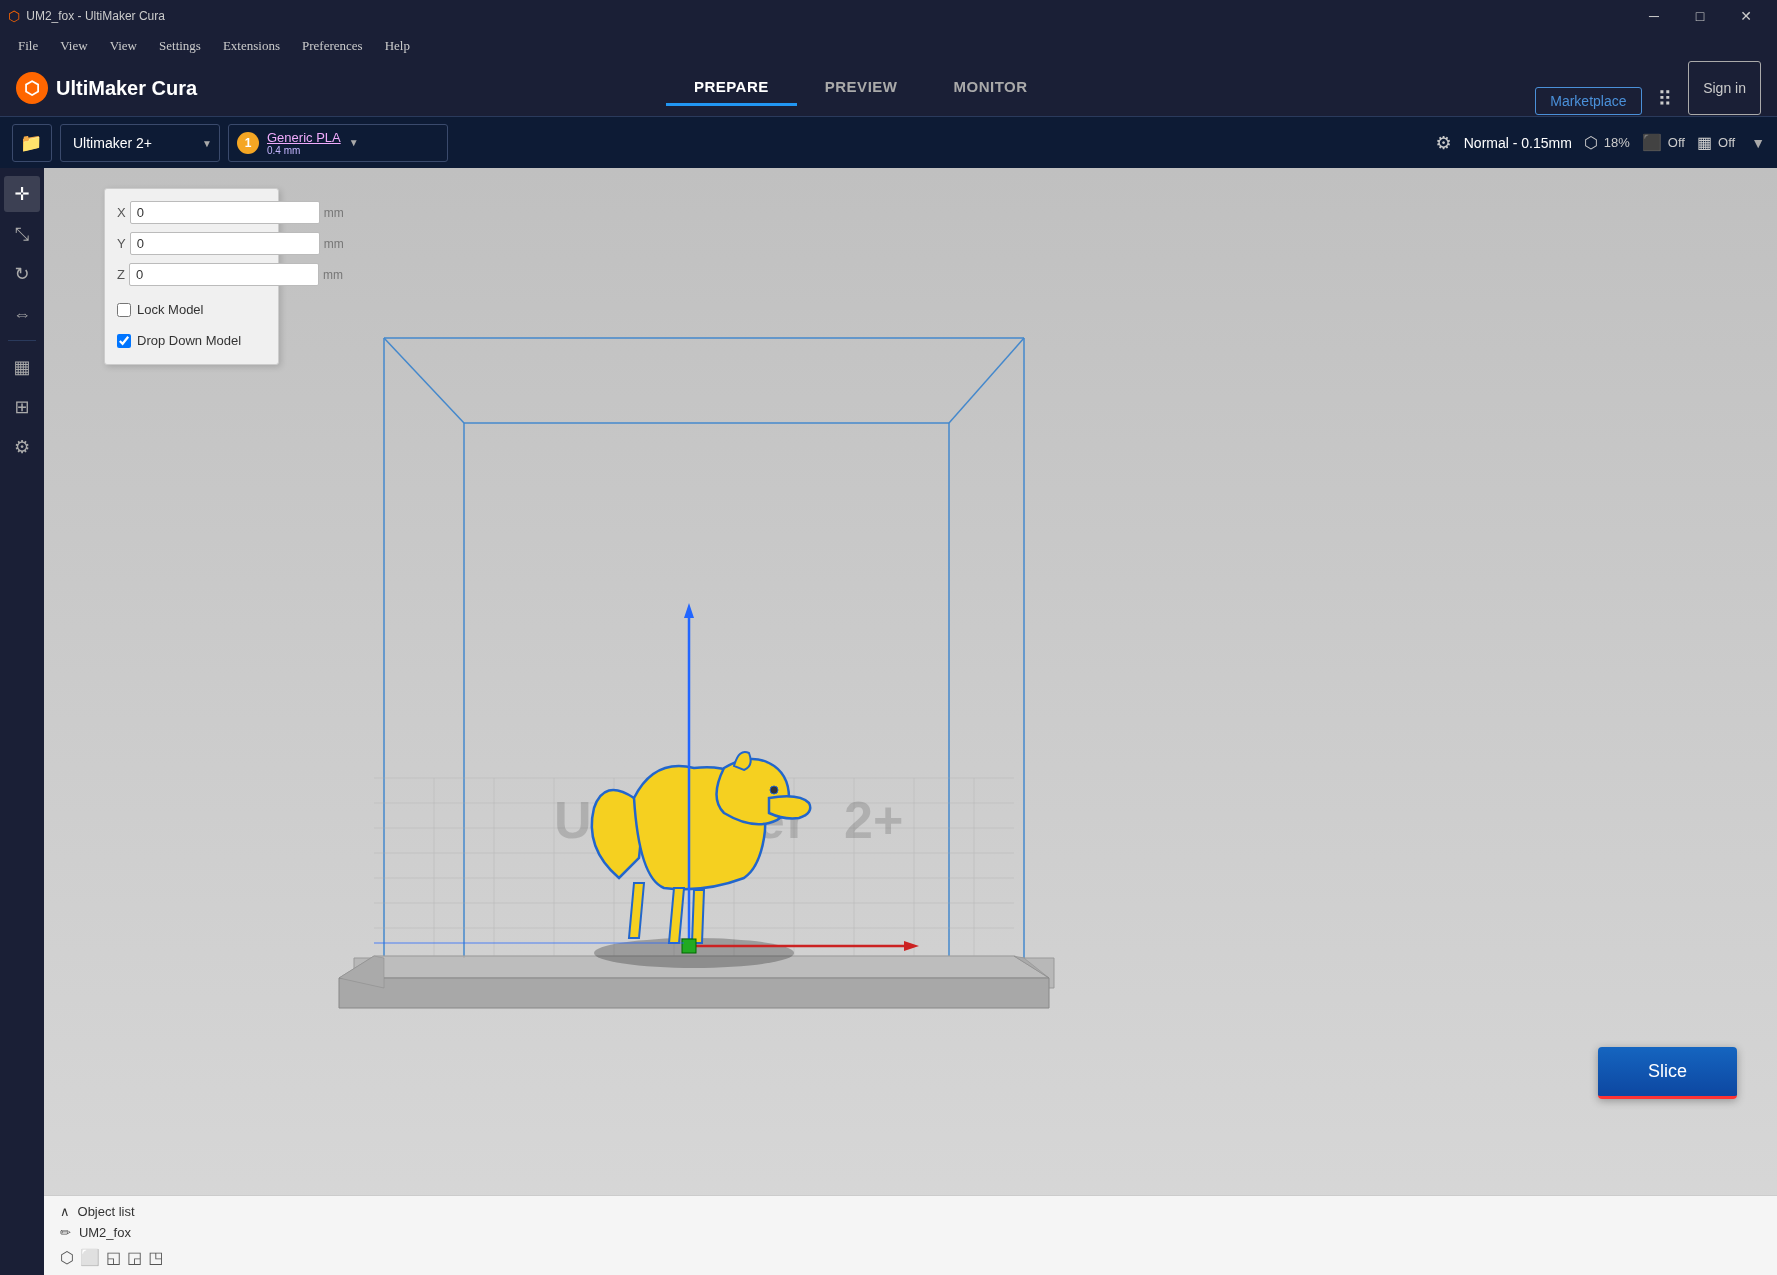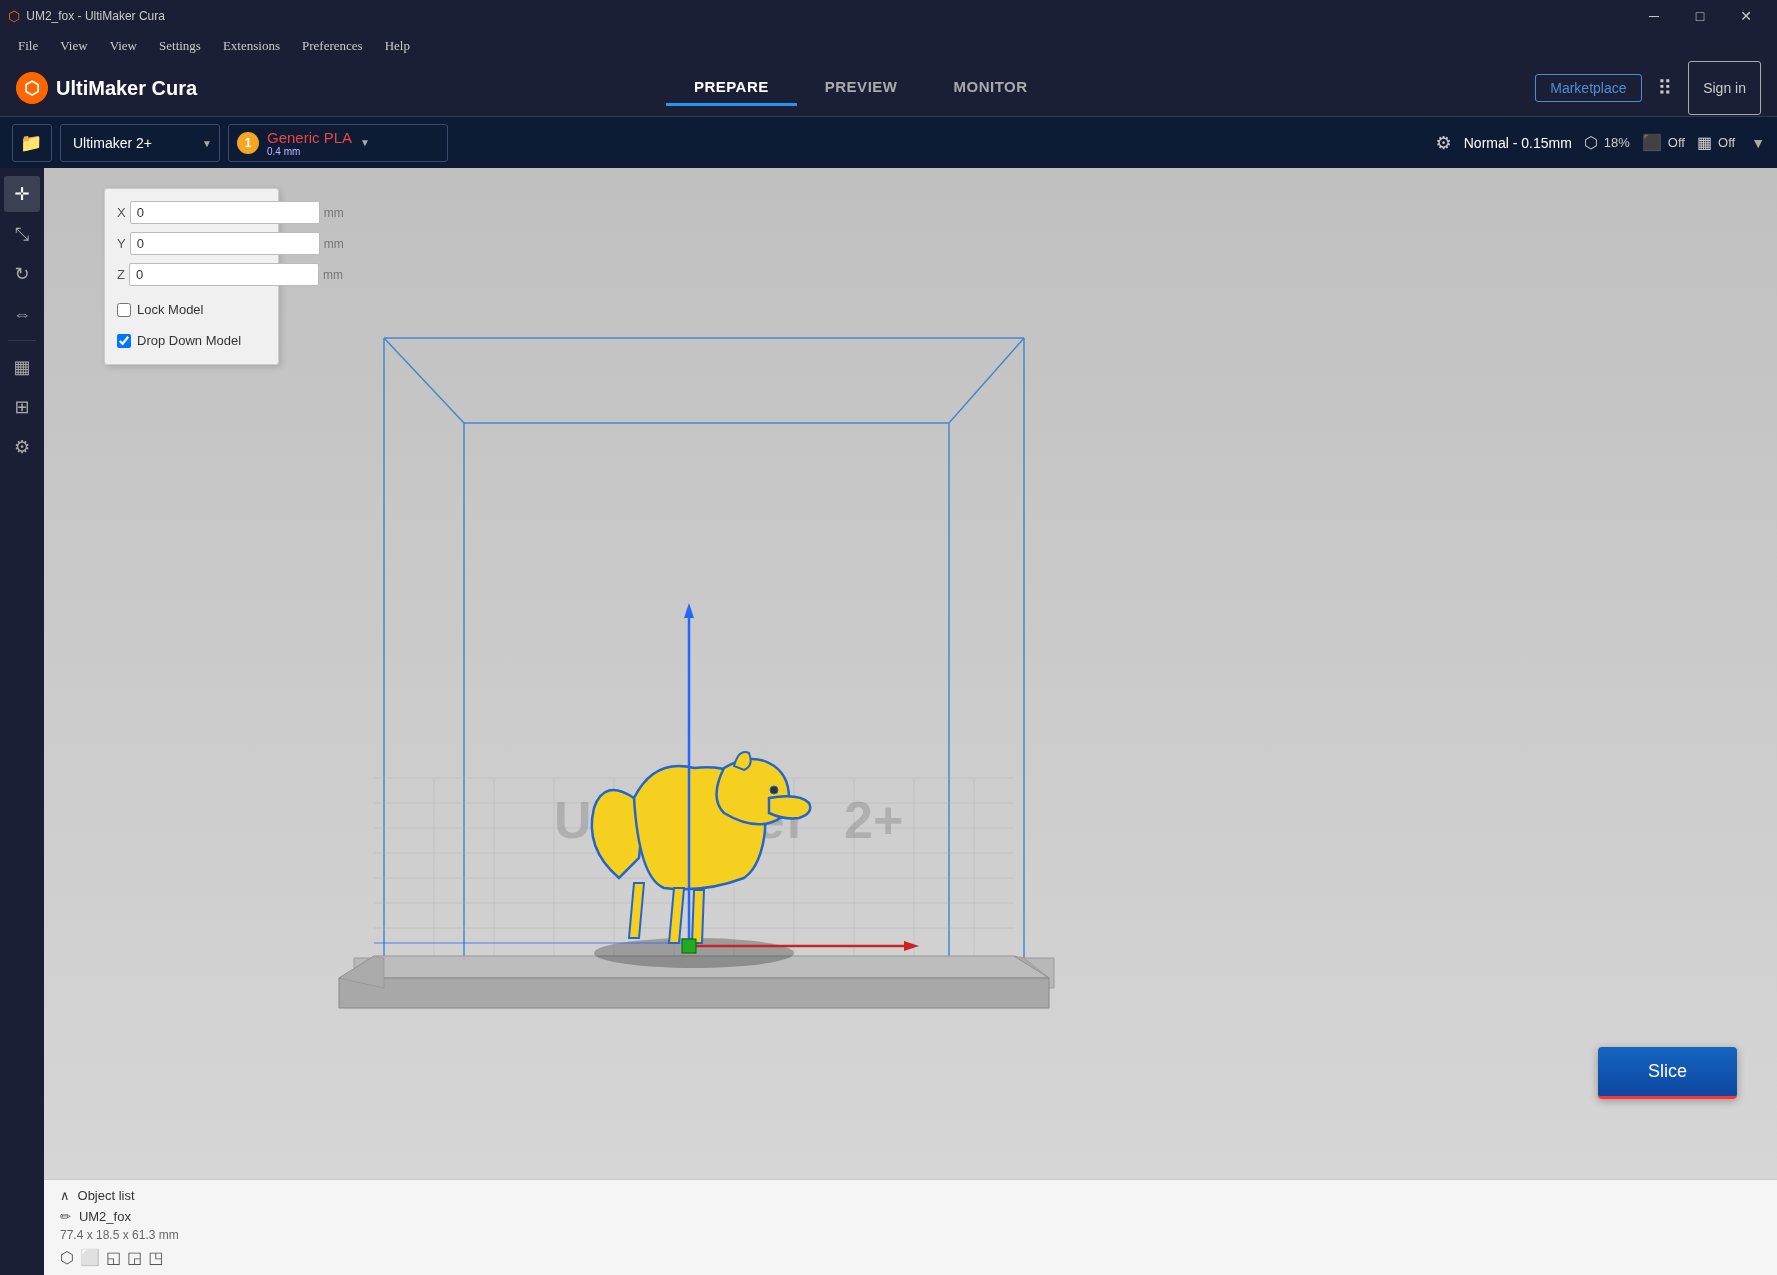--- a/index.html
+++ b/index.html
@@ -51,21 +51,21 @@
     .nav-tab {
       padding: 8px 28px;
       color: #aaa;
       font-size: 15px;
       cursor: pointer;
       border-bottom: 3px solid transparent;
       letter-spacing: 0.5px;
       font-weight: bold;
     }
     .nav-tab.active { color: white; border-bottom: 3px solid #2196f3; }
-    #nav-right { display: flex; align-items: center; gap: 12px; margin-left: 11px; }
+    #nav-right { display: flex; align-items: flex-end; gap: 12px; margin-left: 11px; }
     #marketplace-btn {
       background: transparent;
       border: 1px solid #4a90d9;
       color: #4a90d9;
       padding: 5px 14px;
       border-radius: 3px;
       font-size: 14px;
       cursor: pointer;
     }
     #grid-icon-btn { color: #ccc; font-size: 20px; cursor: pointer; padding: 4px; }
@@ -127,21 +127,21 @@
       cursor: pointer;
     }
     #material-num {
       width: 22px; height: 22px;
       background: #f5a623;
       border-radius: 50%;
       display: flex; align-items: center; justify-content: center;
       color: white; font-size: 12px; font-weight: bold;
       margin-right: 8px;
     }
-    #material-info { color: #ef4444; font-size: 15px; flex: 1; }
+    #material-info { color: #f0abfc; font-size: 13px; flex: 1; text-decoration: underline; }
     #material-sub { color: #c4b5fd; font-size: 10px; }
     #material-arrow { color: #aaa; font-size: 10px; margin-left: 8px; }
     .toolbar-spacer { flex: 1; }
     #settings-section {
       display: flex;
       align-items: center;
       gap: 12px;
     }
     #settings-gear { color: #ccc; font-size: 18px; }
     .toolbar-setting {
@@ -519,21 +519,20 @@
 
     <div id="object-list-panel">
       <div id="object-list-header">
         <span>∧</span>
         <span>Object list</span>
       </div>
       <div id="object-item">
         <span style="color:#555; font-size:13px;">✏</span>
         <span id="object-item-name">UM2_fox</span>
       </div>
-      <div id="object-dimensions">77.4 x 18.5 x 61.3 mm</div>
       <div id="object-icons">
         <span class="obj-icon">⬡</span>
         <span class="obj-icon">⬜</span>
         <span class="obj-icon">◱</span>
         <span class="obj-icon">◲</span>
         <span class="obj-icon">◳</span>
       </div>
     </div>
 
     <div id="slice-section">

